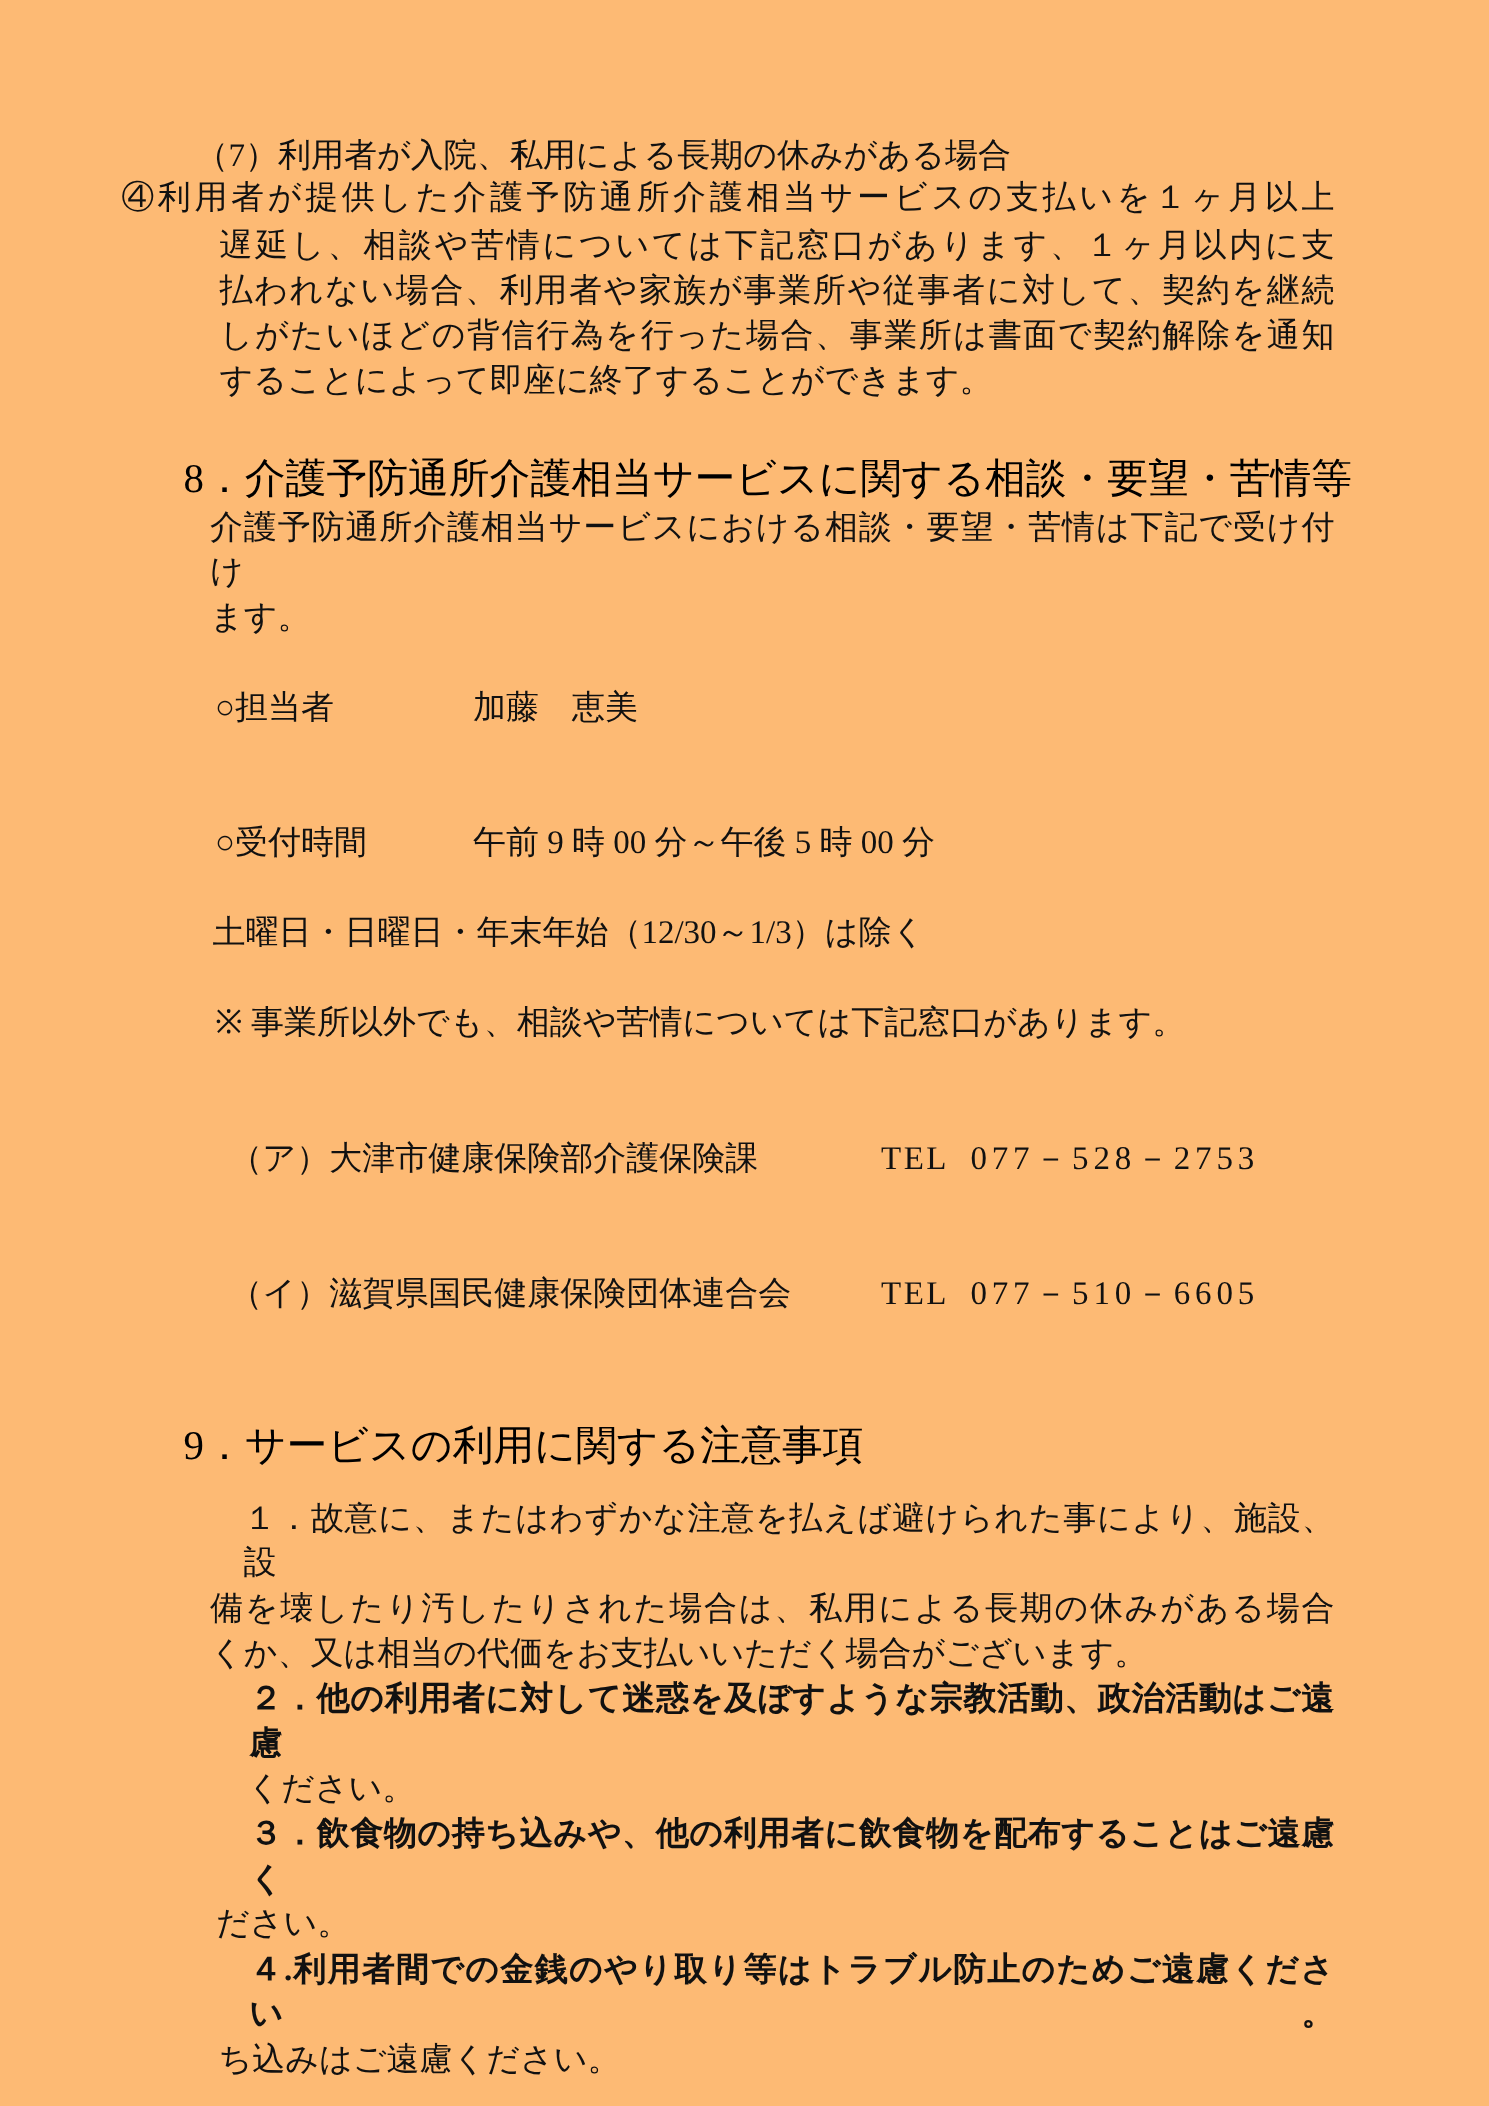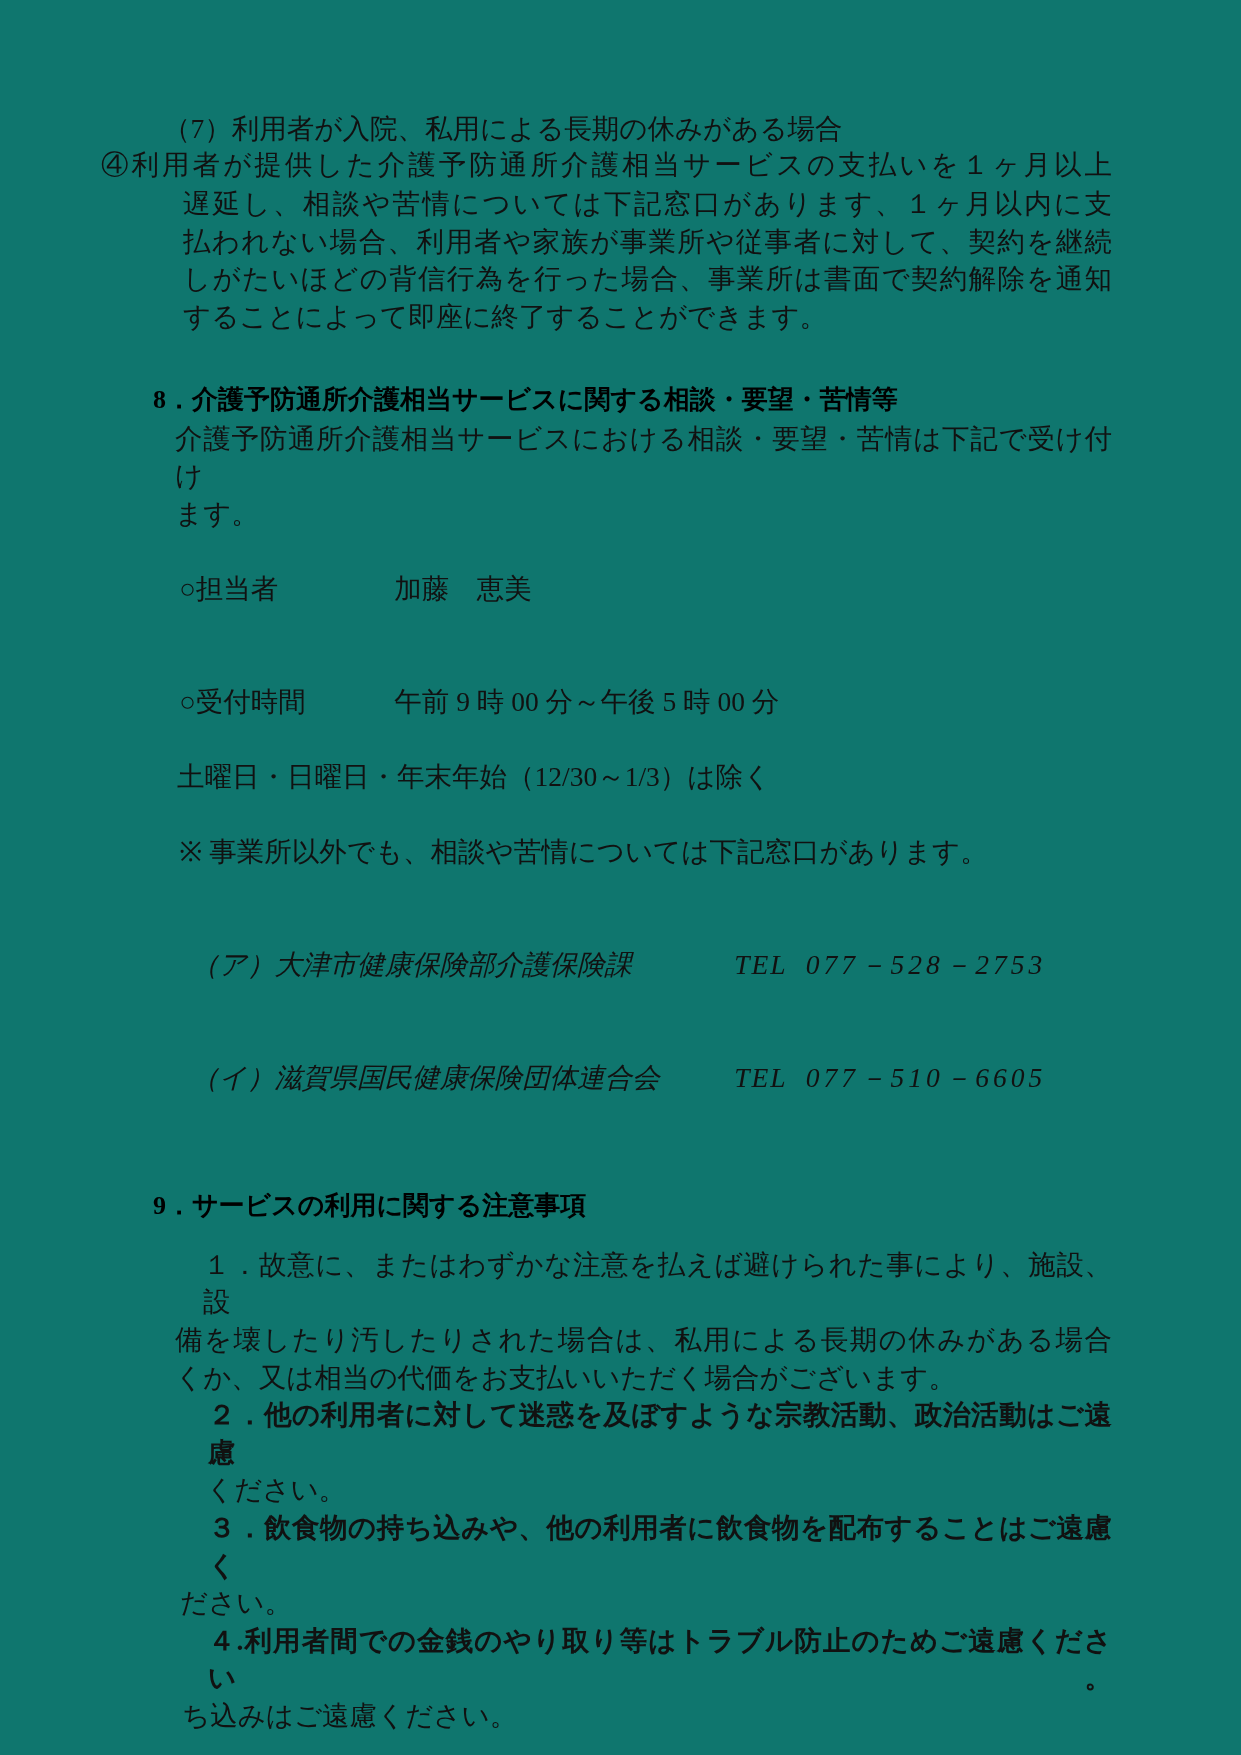--- a/index.html
+++ b/index.html
@@ -1,51 +1,51 @@
 <!DOCTYPE html>
 <html><head>
 <meta charset="utf-8">
 <style>
   html,body{margin:0;padding:0;background:#888;}
   .page{
     position:relative;
     width:1241px;
     height:1755px;
     margin:0 auto;
-    background:#0f766e;
+    background:#fdba74;
     color:#111111;
     font-family:"Liberation Serif","DejaVu Serif",serif;
     overflow:hidden;
     box-sizing:border-box;
     padding-top:110px;
   }
   .line{
     font-size:27.5px;
     line-height:37.6px;
     white-space:pre;
   }
   
   .jf{
     white-space:normal;
     text-align:justify;
     text-align-last:justify;
     margin-right:129px;
   }
   .heading{
-    font-size:26px;
-    font-weight:bold;
+    font-size:34px;
+    font-weight:normal;
     line-height:40px;
     white-space:pre;
     color:#000;
   }
   .h8{margin-left:153px;margin-top:44px;}
   .h9{margin-left:153px;margin-top:52px;}
 
   .L138{margin-left:138px;}
-  .L150{margin-left:150px;font-style:italic;}
+  .L150{margin-left:150px;}
   .L155{margin-left:101px;font-family:Liberation Mono, monospace;}
   .L163{margin-left:163px;}
   .L175{margin-left:175px;}
   .L177{margin-left:177px;}
   .L180{margin-left:180px;}
   .L182{margin-left:182px;}
   .L183{margin-left:183px;}
   .L203{margin-left:203px;}
   .L206{margin-left:206px;}
   .L208{margin-left:208px;font-weight:bold;}

